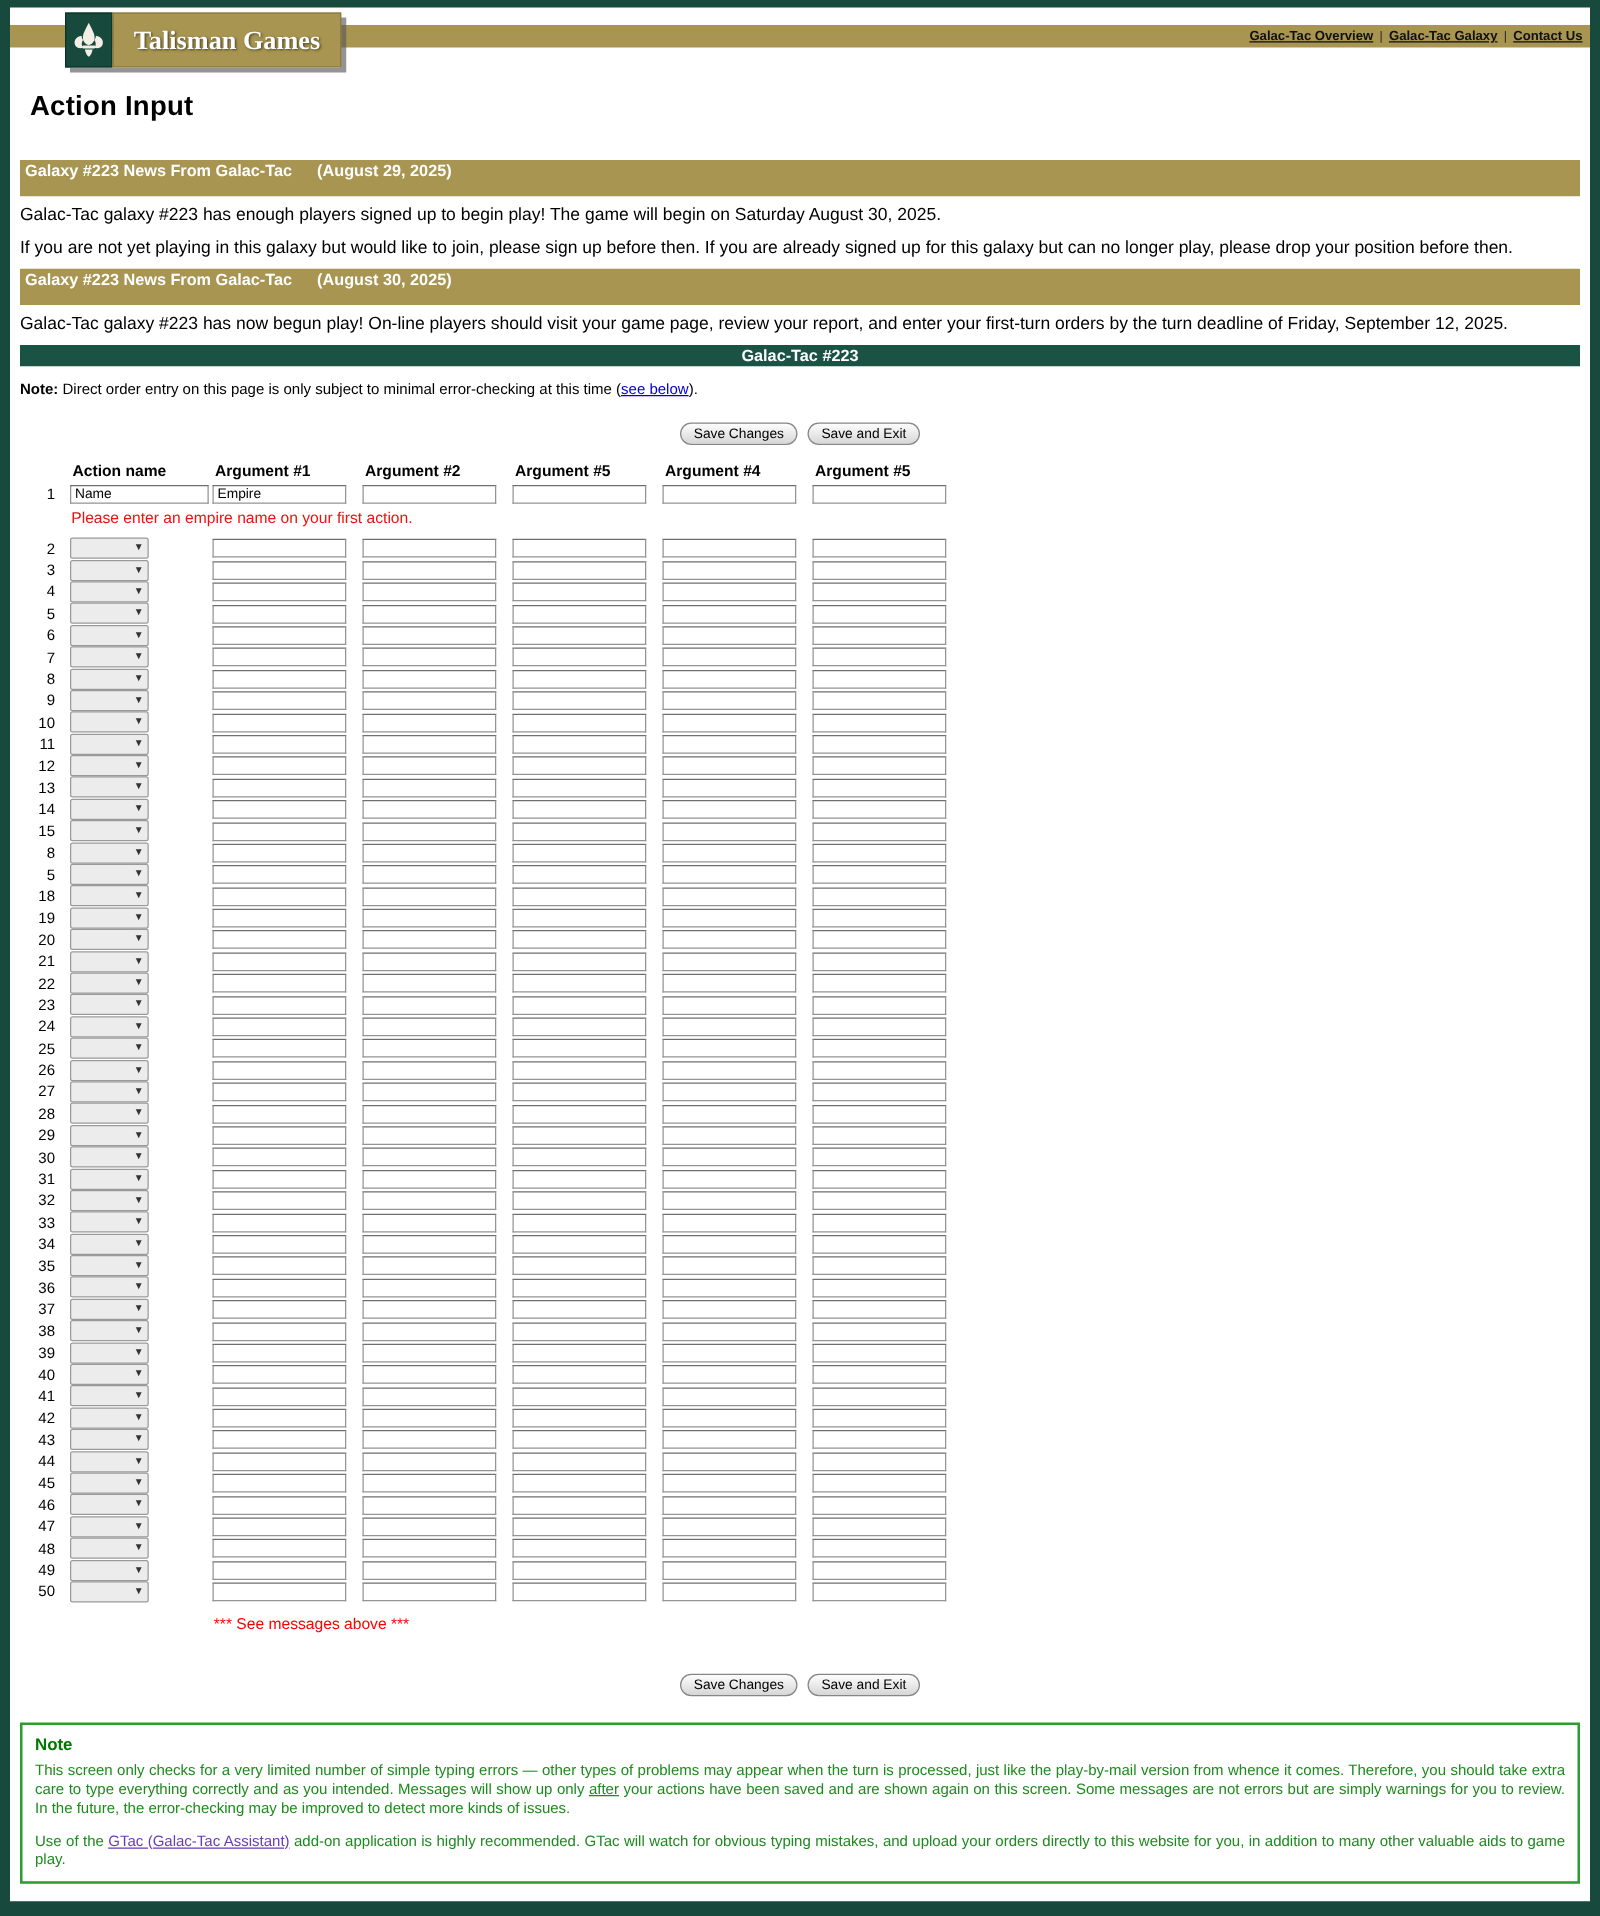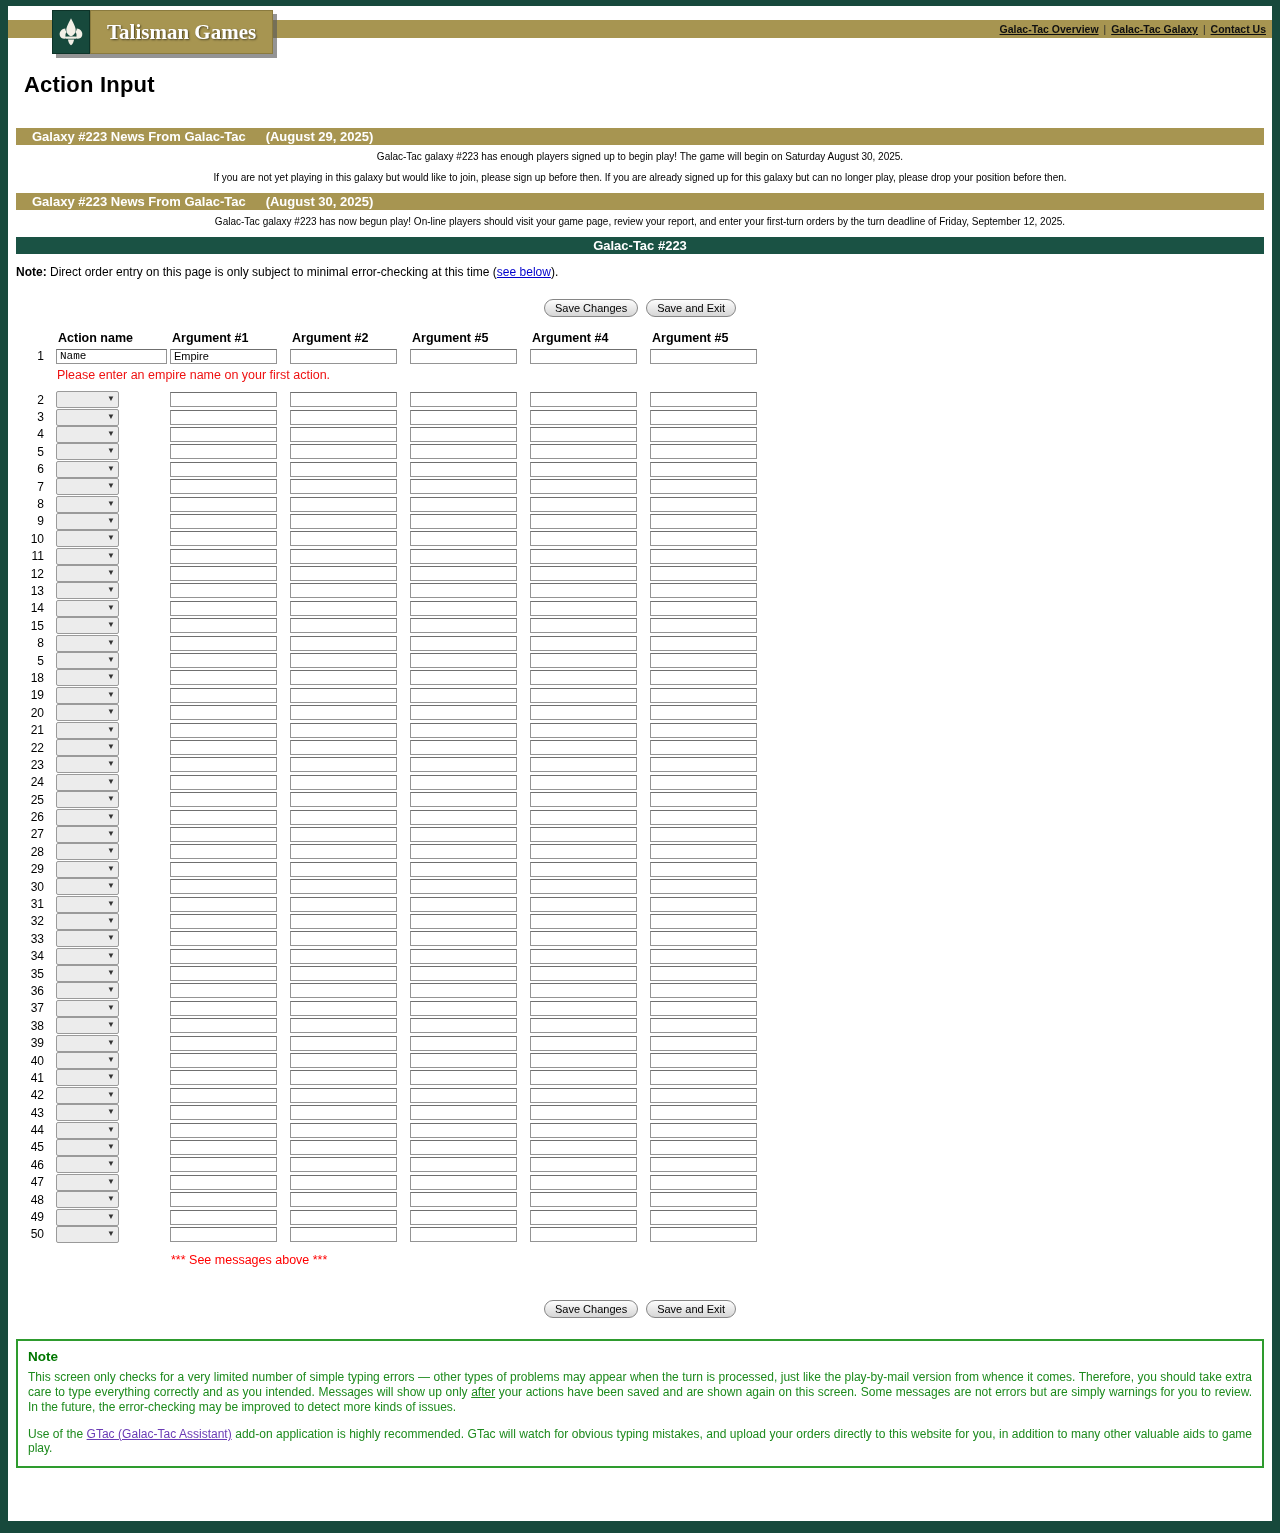--- a/index.html
+++ b/index.html
@@ -48,24 +48,24 @@
   .top-nav a {
     color:#101010; font-weight:bold; font-size:10.5px; text-decoration:underline; cursor:pointer;
   }
   .nav-sep { color:#2a2a2a; font-size:10px; }
   
   .content { padding:0 8px; }
   h1.page-title { font-size:22px; font-weight:bold; margin:16px 0 0 8px; letter-spacing:.2px; }
   .news { margin-top:30px; }
   .news-banner {
     background:#a79551; color:#ffffff; font-weight:bold; font-size:13px;
-    height:17px; line-height:17px; padding-left:16px;
+    height:29px; line-height:17px; padding-left:4px;
   }
   .news-banner .banner-date { margin-left:20px; }
-  .news p { margin-top:6px; margin-bottom:10px; font-size:10px;text-align:center; }
+  .news p { margin-top:6px; margin-bottom:10px; font-size:14px; }
   .news .banner2 { margin-top:2px; }
   .game-bar {
     margin-top:8px; background:#1a5244; color:#ffffff; font-weight:bold; font-size:13px;
     height:17px; line-height:17px; text-align:center;
   }
   .note-line { margin-top:11px; font-size:12px; }
   .note-line b { font-weight:bold; }
   a.inline-link { color:#0000cc; text-decoration:underline; cursor:pointer; }
   .button-row { display:flex; justify-content:center; gap:8px; }
   .button-row.top { margin-top:20px; }
@@ -93,21 +93,21 @@
   .row-num { font-size:12px; text-align:right; padding-right:12px; }
   .action-row { height:17.4px; }
   .row-one { height:18px; margin-top:2px; }
   input.arg {
     width:107px; height:15px;
     border:1px solid #949494; border-top-color:#6f6f6f;
     font-size:11px; padding:0 3px;
     background:#fff;
     font-family:"Liberation Sans", sans-serif;
   }
-  input.action-name-input { width:111px;font-family:Liberation Mono, monospace; }
+  input.action-name-input { width:111px; }
   .select-wrap { position:relative; width:63px; height:17px; }
   select.action-select {
     appearance:none; -webkit-appearance:none;
     width:63px; height:17px;
     background:#ececec;
     border:1px solid #9a9a9a; border-radius:2px;
     font-size:10px; padding:0 12px 0 3px;
     font-family:"Liberation Sans", sans-serif;
   }
   .select-chevron {

